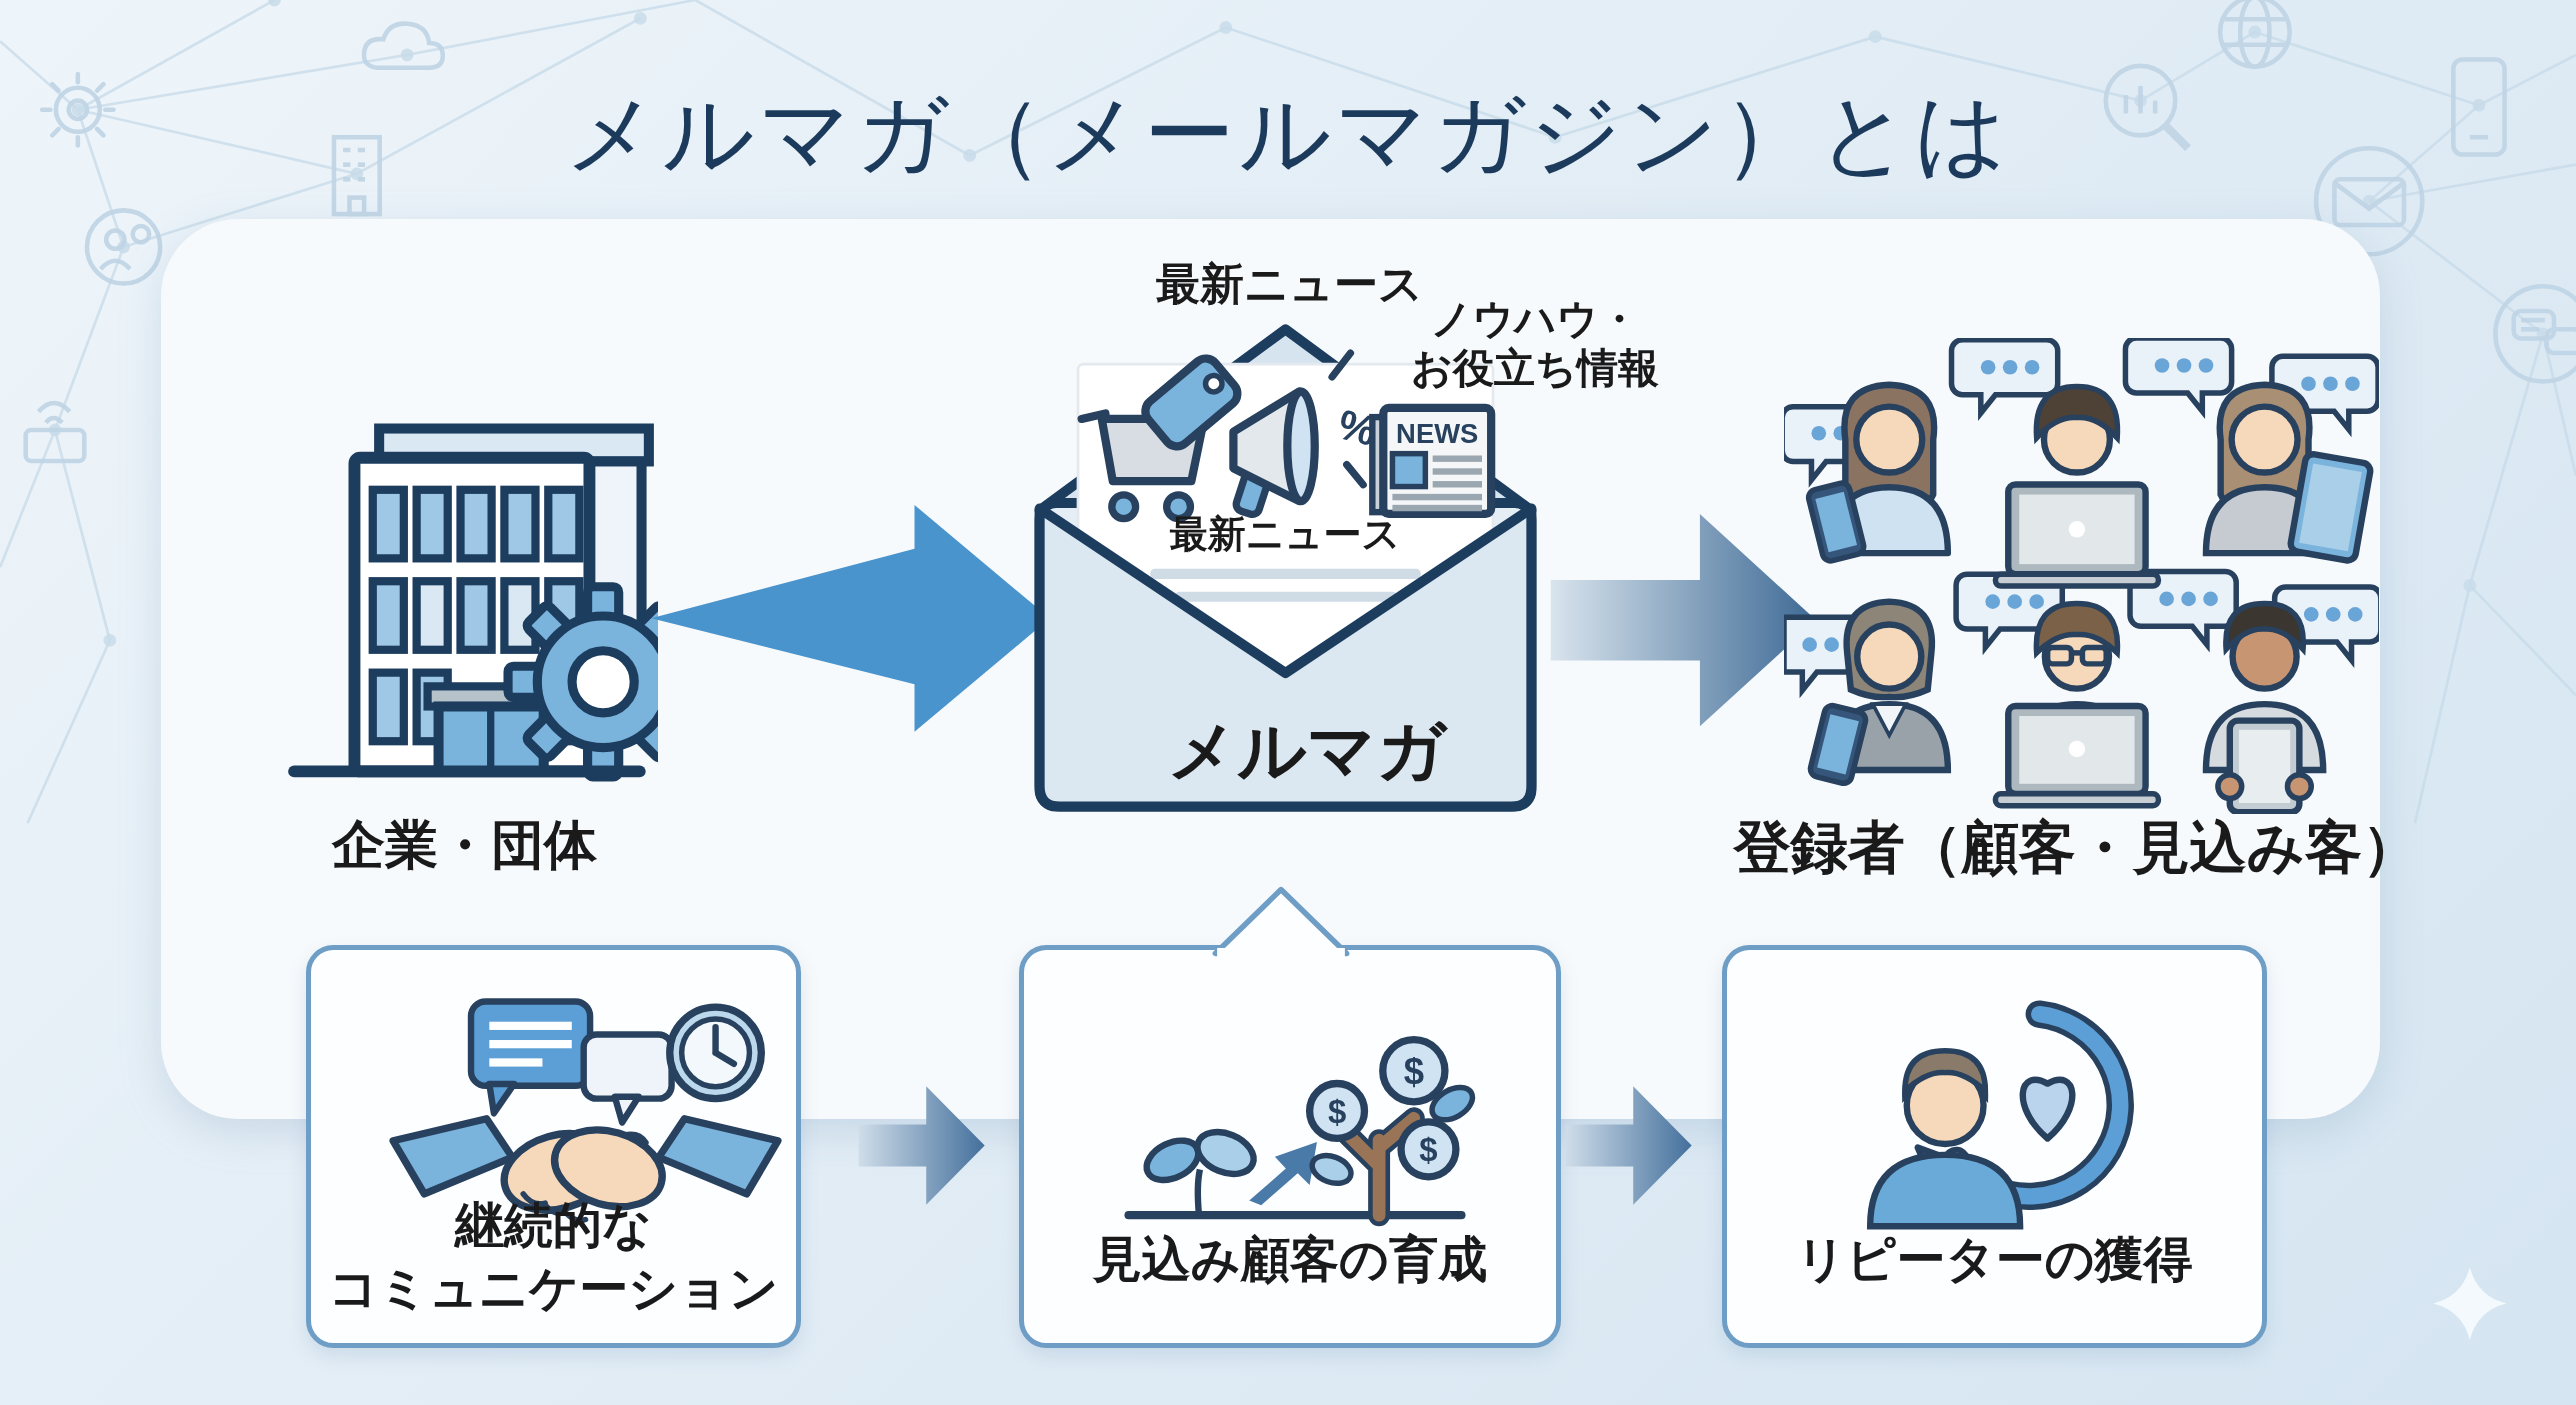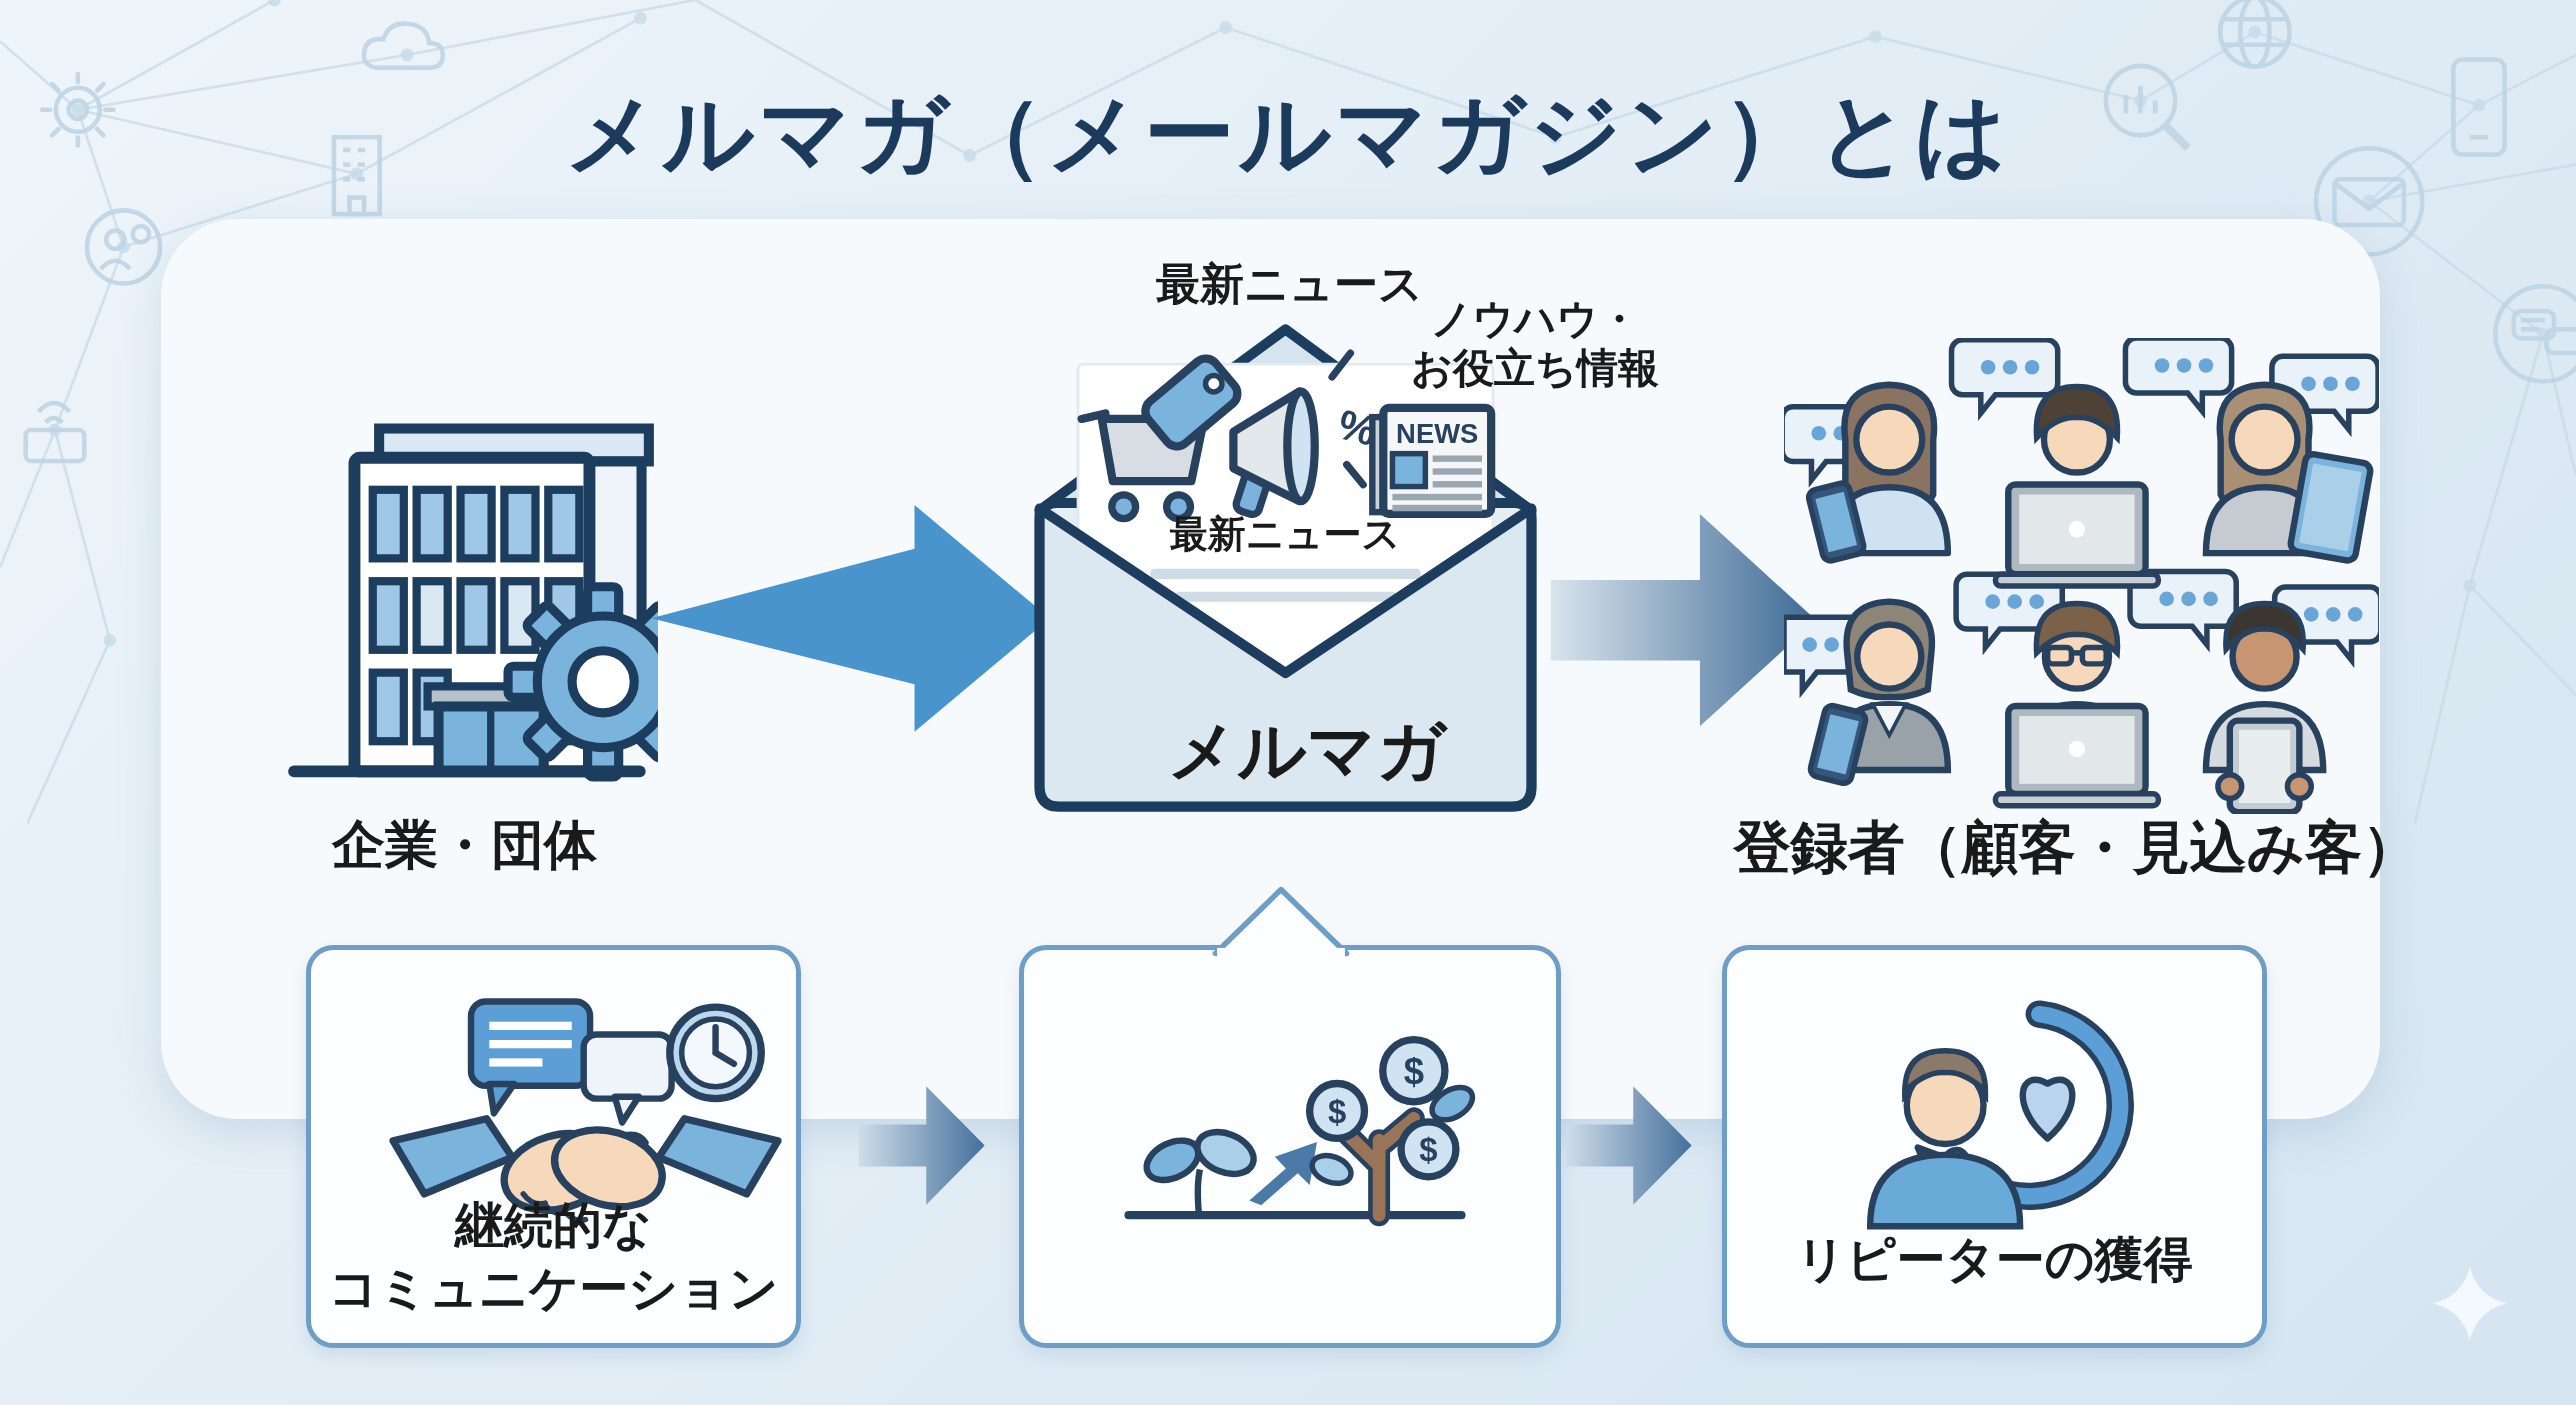--- a/index.html
+++ b/index.html
@@ -9,21 +9,21 @@
   --envelope-fill:#dbe7f1; --skin:#f6d9ba; --trunk-brown:#9a7456; --deco-line:#c7dbe9;
 }
 *{margin:0;padding:0;box-sizing:border-box}
 body{font-family:"Liberation Sans","DejaVu Sans",sans-serif;background:#fff}
 .stage{position:relative;width:2576px;height:1405px;overflow:hidden;
   background:linear-gradient(135deg,#eef5fa 0%,#e4eef6 40%,#d5e5f1 100%);}
 .bg-deco{position:absolute;left:0;top:0;z-index:0}
 .panel{position:absolute;left:161px;top:219px;width:2219px;height:900px;border-radius:77px;
   background:var(--panel-bg);box-shadow:0 12.8px 40px rgba(130,160,190,.28);z-index:1}
 .title{position:absolute;left:0;top:73px;width:100%;text-align:center;font-size:91px;
-  font-weight:700;color:var(--title-navy);letter-spacing:3.7px;z-index:3}
+  font-weight:400;color:var(--title-navy);letter-spacing:3.7px;z-index:3}
 .abs{position:absolute;z-index:3}
 .lbl{position:absolute;z-index:4;color:var(--text-black);font-weight:800;text-align:center;white-space:pre-line}
 .lbl-main{font-size:53px}
 .lbl-small{font-size:41px;line-height:1.2}
 .letter-heading{position:absolute;left:1070px;top:509px;width:430px;text-align:center;
   font-size:38px;font-weight:800;color:var(--text-black);z-index:4}
 .envelope-word{position:absolute;left:1016px;top:706px;width:430px;text-align:right;
   font-size:68px;font-weight:800;color:var(--text-black);z-index:5}
 .benefit-box{position:absolute;top:945px;height:403px;background:#fdfeff;
   border:5.5px solid var(--box-border);border-radius:27.4px;z-index:2;
@@ -438,20 +438,21 @@
         <g>
           <circle cx="256" cy="118" r="30" fill="var(--blue-pale)" stroke="var(--outline-navy)" stroke-width="8"></circle>
           <text x="256" y="131" font-size="36" font-weight="bold" text-anchor="middle" fill="var(--outline-navy)">$</text>
         </g>
         <g>
           <circle cx="356" cy="160" r="30" fill="var(--blue-pale)" stroke="var(--outline-navy)" stroke-width="8"></circle>
           <text x="356" y="173" font-size="36" font-weight="bold" text-anchor="middle" fill="var(--outline-navy)">$</text>
         </g>
       </g>
     </svg>
+    <div class="benefit-label" style="bottom:51px">見込み顧客の育成</div>
   </div>
 
   <div class="benefit-box" style="left:1722px;width:545px">
     <svg class="benefit-icon" style="left:81px;top:44px" width="384" height="256" viewBox="0 0 420 280">
       <g>
         <path d="M253,22 A100,100 0 1 1 162,182" stroke="var(--outline-navy)" stroke-width="30" fill="none" stroke-linecap="round"></path>
         <path d="M253,22 A100,100 0 1 1 162,182" stroke="#5b9fd6" stroke-width="18" fill="none" stroke-linecap="round"></path>
         <polygon points="196,196 120,168 152,242" fill="#5b9fd6" stroke="var(--outline-navy)" stroke-width="7" stroke-linejoin="round"></polygon>
       </g>
       <g>

